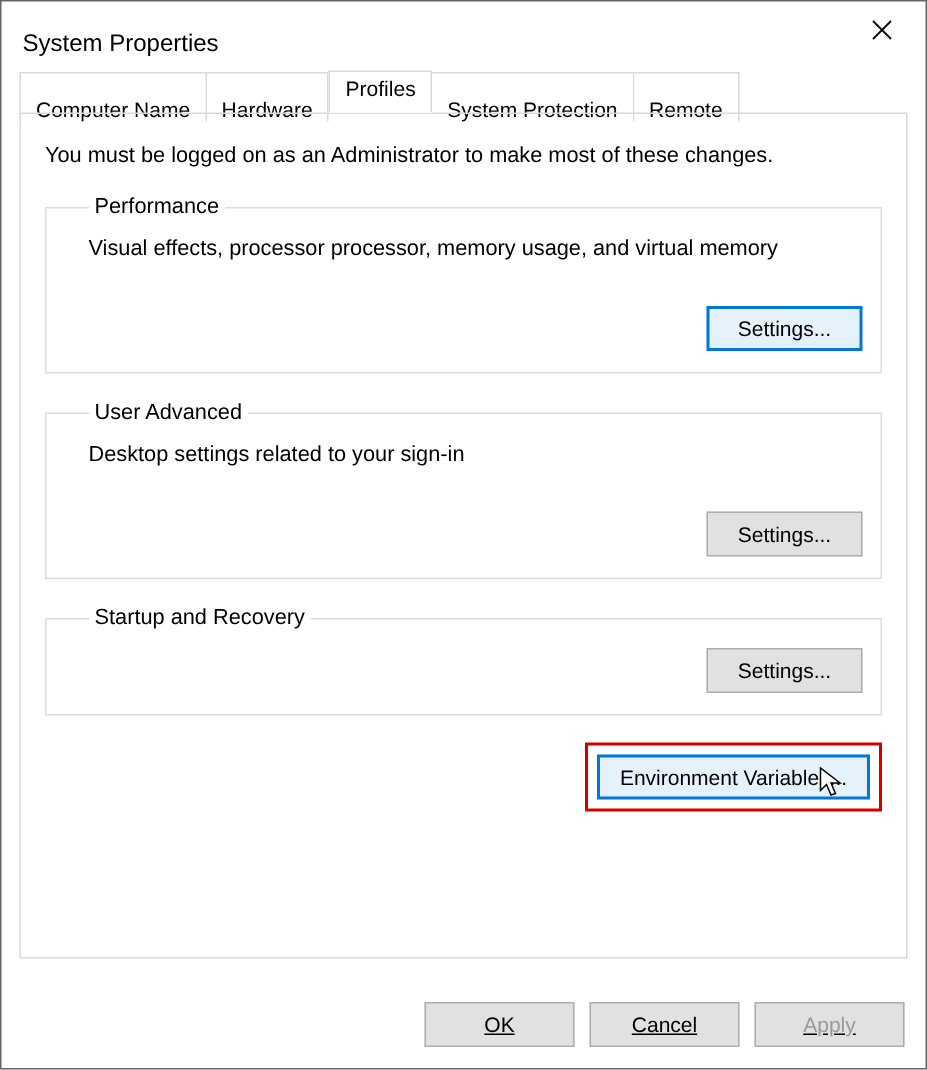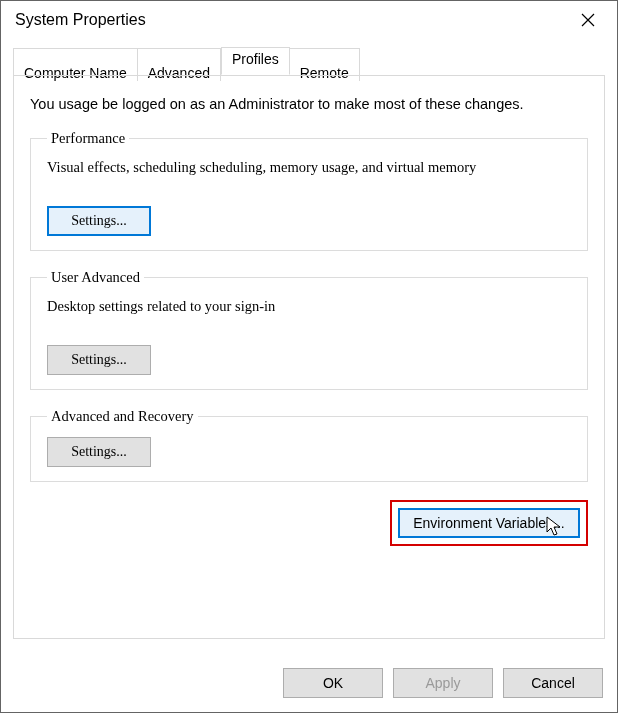--- a/index.html
+++ b/index.html
@@ -13,21 +13,21 @@
   .window {
     width: 618px;
     height: 713px;
     border: 1px solid #646464;
     background: #fff;
     position: relative;
   }
   .titlebar {
     height: 38px;
     display: flex;
-    align-items: center;
+    align-items: flex-end;
     padding: 0 0 0 14px;
     position: relative;
   }
   .title-text {
     font-size: 16px;
   }
   .close-btn {
     position: absolute;
     right: 0;
     top: 0;
@@ -71,35 +71,34 @@
     height: 564px;
     position: relative;
   }
   .info-line {
     margin-bottom: 18px;
     font-size: 14.5px;
   }
   fieldset {
     border: 1px solid #dcdcdc;
     margin: 0 0 18px 0;
-    padding: 12px 12px 14px 16px;
-    position: relative;
-    font-family: Liberation Serif, serif;
+    padding: 12px 12px 14px 28px;
+    position: relative;
   }
   legend {
     padding: 0 4px;
     font-size: 14.5px;
   }
   .fs-desc {
     font-size: 14.5px;
     margin-bottom: 30px;
   }
   .btn-row {
     display: flex;
-    justify-content: flex-start;
+    justify-content: flex-end;
   }
   .btn {
     min-width: 104px;
     height: 30px;
     background: #e1e1e1;
     border: 1px solid #adadad;
     font-family: inherit;
     font-size: 14px;
     cursor: pointer;
     padding: 0 12px;
@@ -131,80 +130,82 @@
     width: 18px;
     height: 22px;
     pointer-events: none;
   }
   .bottom-bar {
     position: absolute;
     bottom: 14px;
     right: 14px;
     display: flex;
     gap: 10px;
+    text-decoration: underline;
   }
   .bottom-bar .btn { min-width: 100px; }
   .btn.disabled { color: #9a9a9a; cursor: default; }
 </style>
 </head>
 <body>
 
 <div class="window">
 
   <div class="titlebar">
     <span class="title-text">System Properties</span>
     <div class="close-btn">
       <svg viewBox="0 0 14 14">
           <path d="M1 1 L13 13 M13 1 L1 13" stroke="#000" stroke-width="1.2" fill="none"></path>
         </svg>
     </div>
   </div>
 
   <div class="tabstrip">
     <div class="tab">Computer Name</div>
-    <div class="tab">Advanced</div>
+    <div class="tab">Hardware</div>
     <div class="tab active">Profiles</div>
+    <div class="tab">System Protection</div>
     <div class="tab">Remote</div>
   </div>
 
   <div class="tab-panel">
-    <div class="info-line">You usage be logged on as an Administrator to make most of these changes.</div>
+    <div class="info-line">You must be logged on as an Administrator to make most of these changes.</div>
 
     <fieldset>
       <legend>Performance</legend>
-      <div class="fs-desc">Visual effects, scheduling scheduling, memory usage, and virtual memory</div>
+      <div class="fs-desc">Visual effects, processor processor, memory usage, and virtual memory</div>
       <div class="btn-row">
         <button class="btn highlighted">Settings...</button>
       </div>
     </fieldset>
 
     <fieldset>
       <legend>User Advanced</legend>
       <div class="fs-desc">Desktop settings related to your sign-in</div>
       <div class="btn-row">
         <button class="btn">Settings...</button>
       </div>
     </fieldset>
 
     <fieldset>
-      <legend>Advanced and Recovery</legend>
+      <legend>Startup and Recovery</legend>
       <div class="btn-row">
         <button class="btn">Settings...</button>
       </div>
     </fieldset>
 
     <div class="env-wrap">
       <div class="env-highlight">
         <button class="btn env">Environment Variables...</button>
         <svg class="cursor" viewBox="0 0 18 22">
           <path d="M1 1 L1 16 L5 12 L8 19 L11 18 L8 11 L14 11 Z" fill="#fff" stroke="#000" stroke-width="1"></path>
         </svg>
       </div>
     </div>
   </div>
 
   <div class="bottom-bar">
     <button class="btn">OK</button>
+    <button class="btn">Cancel</button>
     <button class="btn disabled">Apply</button>
-    <button class="btn">Cancel</button>
   </div>
 
 </div>
 
 </body></html>

